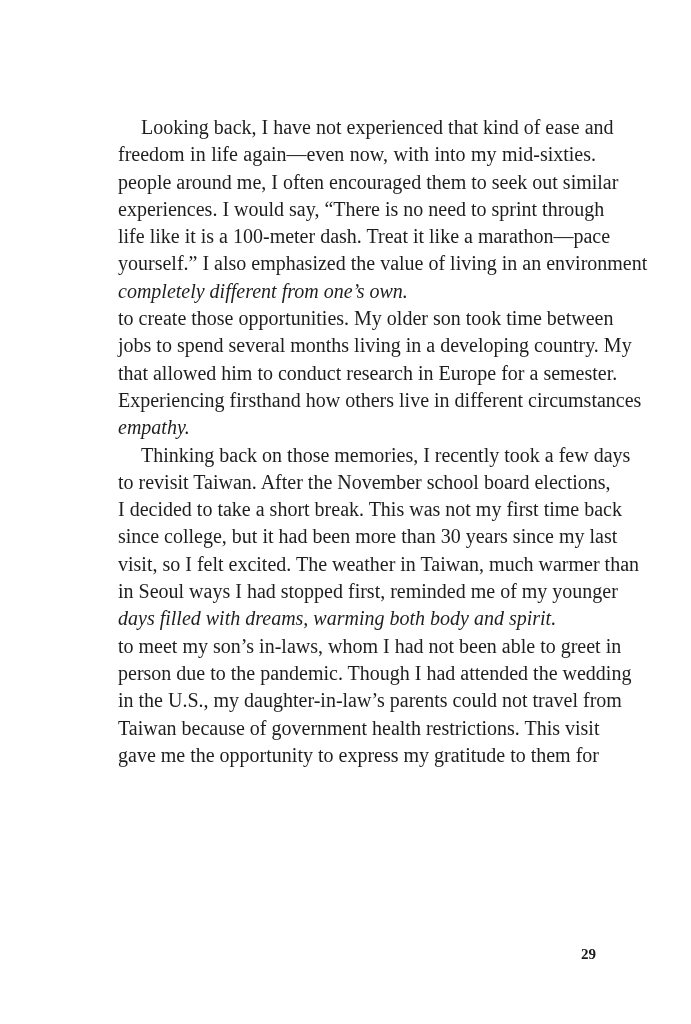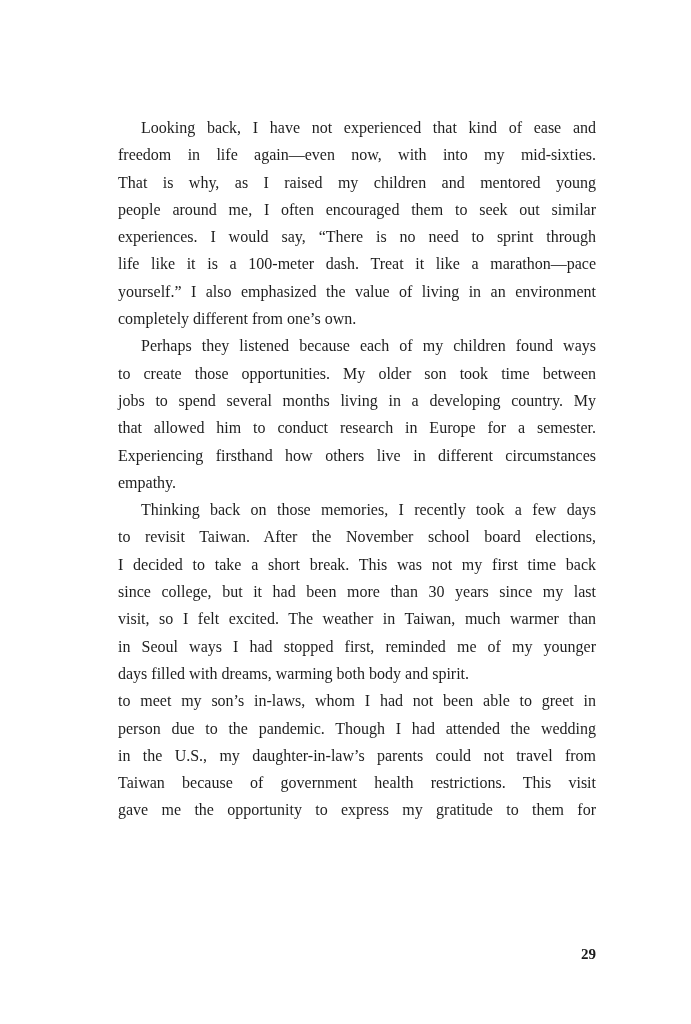--- a/index.html
+++ b/index.html
@@ -20,33 +20,34 @@
       width: 691px;
       height: 1024px;
       background: #ffffff;
     }
     .text-block {
       position: absolute;
       left: 118px;
       top: 114px;
       width: 478px;
       font-family: "Liberation Serif", "DejaVu Serif", serif;
-      font-size: 16px;
+      font-size: 20px;
       line-height: 27.3px;
       color: #1e1e1e;
     }
     .line {
       display: block;
       height: 27.3px;
       white-space: nowrap;
       text-align: justify;
       text-align-last: justify;
     }
     .line.last {
       text-align-last: left;
+      font-style: italic;
     }
     .line.indent {
       padding-left: 23px;
     }
     .page-number {
       position: absolute;
       right: 95px;
       top: 946px;
       font-family: "Liberation Serif", "DejaVu Serif", serif;
       font-weight: bold;
@@ -56,30 +57,28 @@
   </style>
 </head>
 <body>
 
 <div class="page">
   <div class="text-block">
 
     <div>
       <span class="line indent">Looking back, I have not experienced that kind of ease and</span>
       <span class="line">freedom in life again—even now, with into my mid-sixties.</span>
-      <span class="line">That is why, as I raised my children and mentored young</span>
       <span class="line">people around me, I often encouraged them to seek out similar</span>
       <span class="line">experiences. I would say, “There is no need to sprint through</span>
       <span class="line">life like it is a 100-meter dash. Treat it like a marathon—pace</span>
       <span class="line">yourself.” I also emphasized the value of living in an environment</span>
       <span class="line last">completely different from one’s own.</span>
     </div>
 
     <div>
-      <span class="line indent">Perhaps they listened because each of my children found ways</span>
       <span class="line">to create those opportunities. My older son took time between</span>
       <span class="line">jobs to spend several months living in a developing country. My</span>
       <span class="line">that allowed him to conduct research in Europe for a semester.</span>
       <span class="line">Experiencing firsthand how others live in different circumstances</span>
       <span class="line last">empathy.</span>
     </div>
 
     <div>
       <span class="line indent">Thinking back on those memories, I recently took a few days</span>
       <span class="line">to revisit Taiwan. After the November school board elections,</span>

